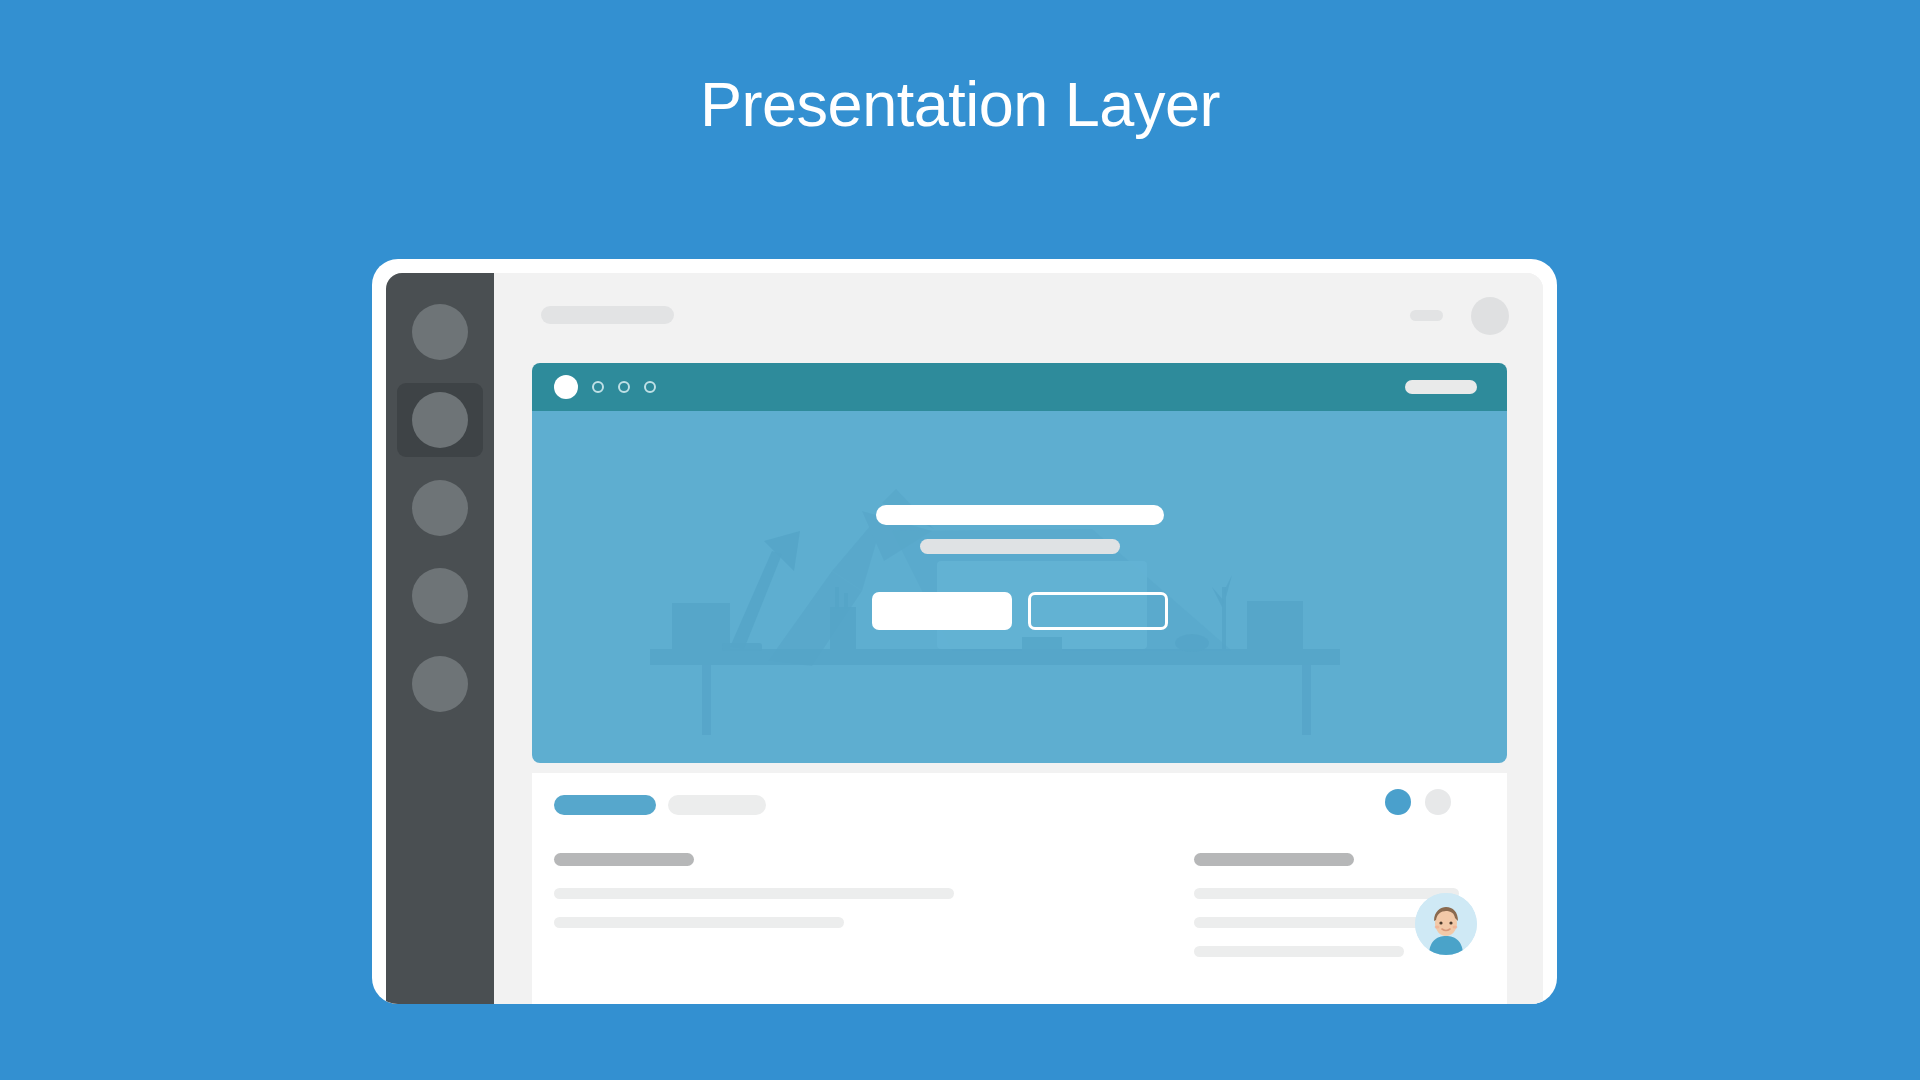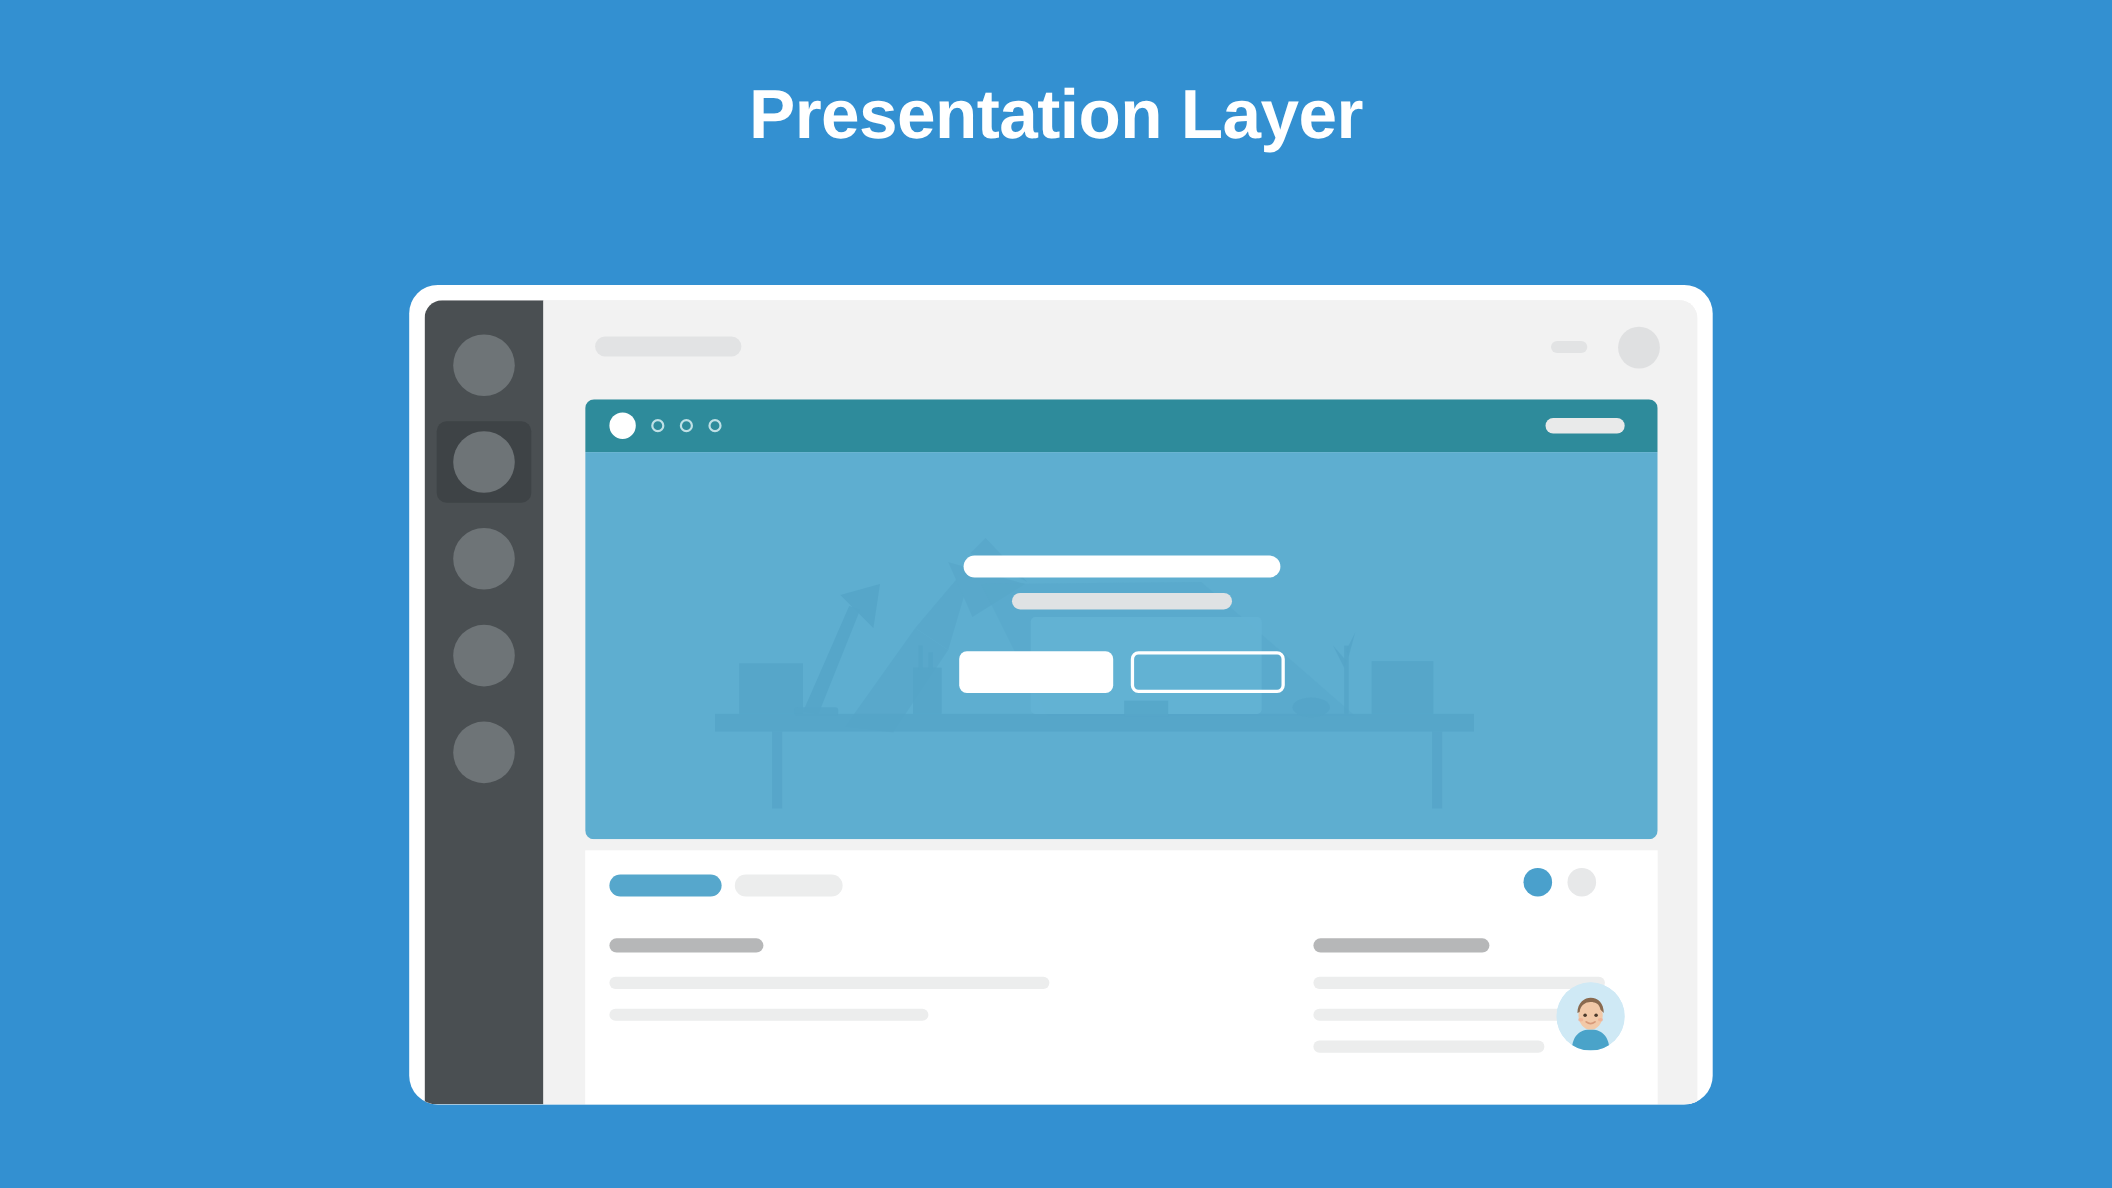--- a/index.html
+++ b/index.html
@@ -18,21 +18,21 @@
 
   
   .page-title {
     position: absolute;
     top: 68px;
     left: 0;
     width: 100%;
     text-align: center;
     color: #ffffff;
     font-size: 63px;
-    font-weight: bold;
+    font-weight: normal;
     letter-spacing: -0.5px;
   }
 
   
   .device-frame {
     position: absolute;
     left: 372px;
     top: 259px;
     width: 1185px;
     height: 745px;

